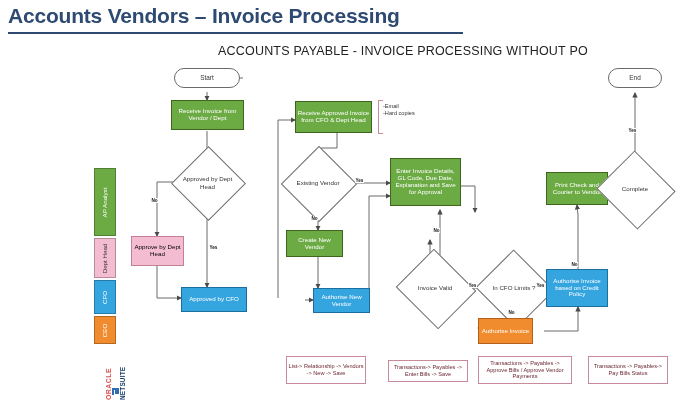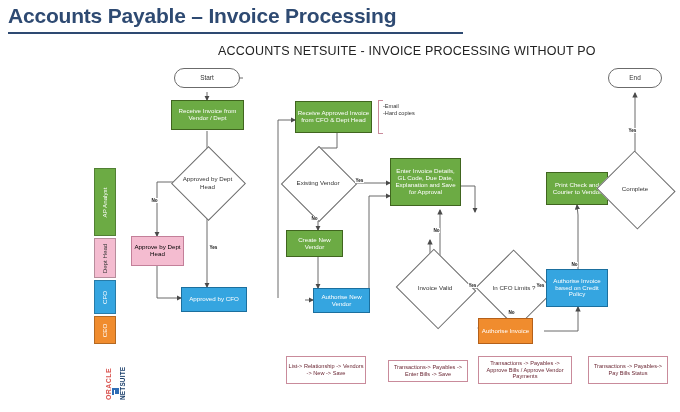--- a/index.html
+++ b/index.html
@@ -50,23 +50,23 @@
   #logo .oracle{left:13px;top:48px;font-size:7px;color:#d9534f;letter-spacing:0.4px;}
   #logo .ns{left:27px;top:48px;font-size:6.4px;color:#1b3f6b;letter-spacing:0.2px;}
   #logo .nsmark{position:absolute;left:20px;top:36px;width:7px;height:7px;
         background:#2f6db5;}
   #logo .nsmark:after{content:"";position:absolute;left:1.5px;top:1.5px;width:4px;
         height:4px;border-left:1.3px solid #fff;border-bottom:1.3px solid #fff;}
 </style>
 </head>
 <body>
 
-<div id="page-title">Accounts Payable – Invoice Processing</div>
+<div id="page-title">Accounts Vendors – Invoice Processing</div>
 <div id="title-rule"></div>
-<div id="diagram-title">ACCOUNTS NETSUITE  - INVOICE PROCESSING WITHOUT PO</div>
+<div id="diagram-title">ACCOUNTS PAYABLE  - INVOICE PROCESSING WITHOUT PO</div>
 
 <div class="canvas">
 
   <svg class="wires" viewBox="0 0 680 412">
     <defs>
       <marker id="ah" markerWidth="6" markerHeight="6" refX="5" refY="3" orient="auto">
         <path d="M0,0 L6,3 L0,6 z" fill="#4a4a4a"></path>
       </marker>
     </defs>
     <g stroke="#5a5a5a" stroke-width="0.9" fill="none" marker-end="url(#ah)">

